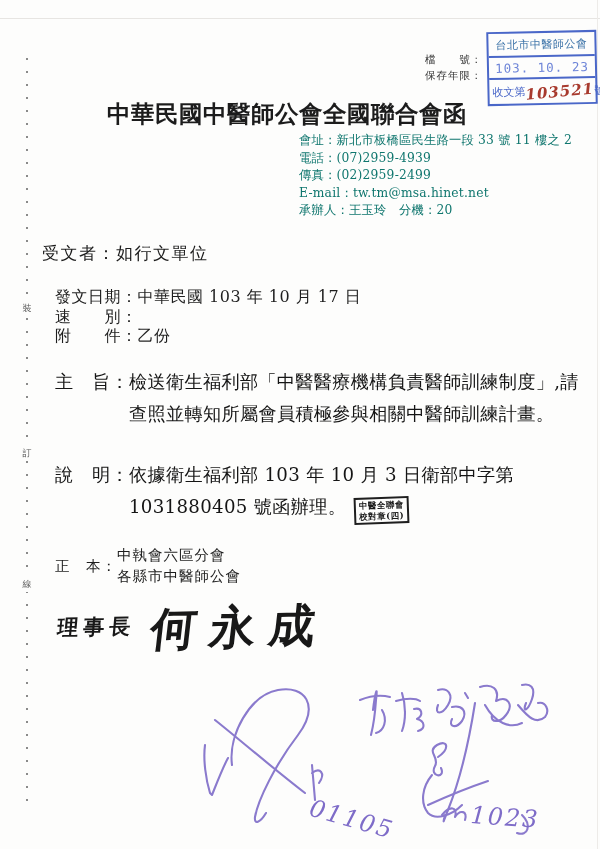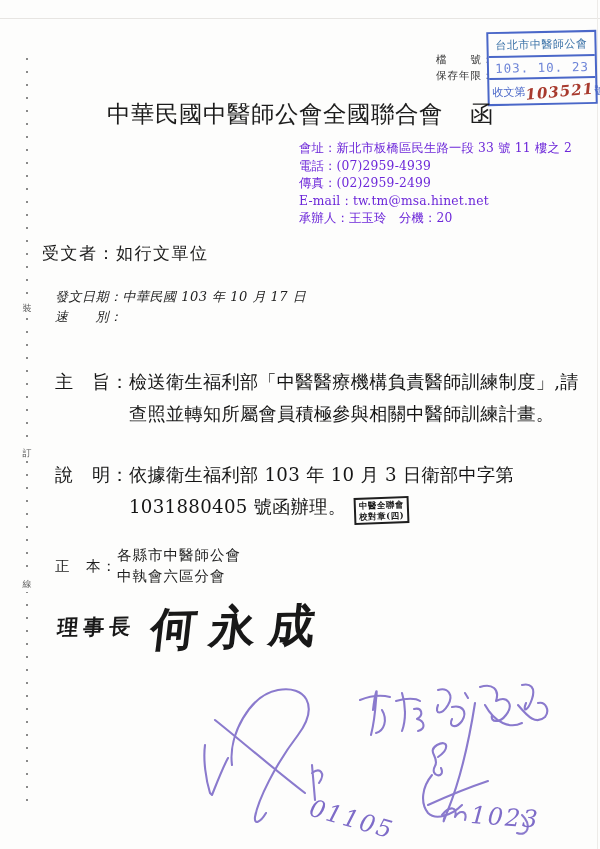--- a/index.html
+++ b/index.html
@@ -9,47 +9,47 @@
   .scan-right{position:absolute;right:2px;top:0;width:1px;height:100%;background:#edebe8;}
 
   
   .binding-line{position:absolute;left:26px;top:58px;width:2px;height:744px;
     background:repeating-linear-gradient(to bottom,#8a8a8a 0 2px,transparent 2px 13px);}
   .bind-mark{position:absolute;left:17px;width:20px;text-align:center;font-size:9px;color:#555;
     background:#fdfdfc;padding:3px 0;line-height:1;font-family:"DejaVu Serif",serif;}
   .bind-mark.m0{top:301px;} .bind-mark.m1{top:446px;} .bind-mark.m2{top:577px;}
 
   
-  .file-labels{position:absolute;left:436px;top:52px;font-size:10.5px;line-height:15.5px;color:#333;
+  .file-labels{position:absolute;left:425px;top:52px;font-size:10.5px;line-height:15.5px;color:#333;
     letter-spacing:1px;white-space:nowrap;}
 
   
   .rstamp{position:absolute;left:487px;top:31px;width:106px;border:2px solid #4a67c8;
     transform:rotate(-1.2deg);background:transparent;}
   .rs-row1{font-size:11px;color:#3c73a8;text-align:center;padding:4px 0 3px;border-bottom:2px solid #4a67c8;
     letter-spacing:0.5px;white-space:nowrap;}
   .rs-row2{font-size:12.5px;color:#6f86d8;text-align:center;padding:3px 0 2px;border-bottom:2px solid #4a67c8;
     font-family:"DejaVu Sans Mono","Liberation Mono",monospace;letter-spacing:1px;}
   .rs-row3{display:flex;align-items:baseline;justify-content:space-between;padding:2px 3px 4px;
     font-size:11px;color:#4a67c8;white-space:nowrap;}
   .rs-num{font-size:15px;color:#a83a2e;font-style:italic;font-weight:600;letter-spacing:1px;
     transform:rotate(-4deg);position:relative;top:2px;}
 
   
-  .title-row{position:absolute;left:107px;top:98px;display:flex;gap:27px;font-size:23.5px;font-weight:400;
+  .title-row{position:absolute;left:107px;top:98px;display:flex;font-size:23.5px;font-weight:700;
     color:#1c1c1c;letter-spacing:0.5px;white-space:nowrap;}
 
   
-  .contact{position:absolute;left:299px;top:140px;font-size:12.3px;line-height:17.6px;color:#6d28d9;
+  .contact{position:absolute;left:299px;top:132px;font-size:12.3px;line-height:17.6px;color:#0f766e;
     white-space:nowrap;letter-spacing:0.2px;}
 
   .recipient{position:absolute;left:42px;top:242px;font-size:17px;letter-spacing:1.5px;color:#1c1c1c;white-space:nowrap;}
 
-  .meta{position:absolute;left:55px;top:287px;font-size:13px;line-height:19.6px;color:#1e1e1e;
-    letter-spacing:0.5px;white-space:nowrap;font-style:italic;}
+  .meta{position:absolute;left:55px;top:287px;font-size:16px;line-height:19.6px;color:#1e1e1e;
+    letter-spacing:0.5px;white-space:nowrap;}
 
   .para{position:absolute;left:55px;width:480px;font-size:18.2px;line-height:31.5px;color:#151515;
     padding-left:74px;text-indent:-74px;letter-spacing:0.3px;}
   .subject{top:366px;}
   .desc{top:459px;}
 
   .pstamp{display:inline-block;text-indent:0;border:2px solid #1f1f1f;font-size:8.5px;line-height:1.25;
     padding:1px 3px;vertical-align:-6px;margin-left:8px;transform:rotate(-2deg);font-weight:600;
     letter-spacing:0.5px;color:#1a1a1a;white-space:nowrap;}
 
@@ -103,35 +103,36 @@
     <div>承辦人：王玉玲　分機：20</div>
   </div>
 
   <div class="recipient">
     <span>受文者：</span><span>如行文單位</span>
   </div>
 
   <div class="meta">
     <div><span>發文日期：</span><span>中華民國 103 年 10 月 17 日</span></div>
     <div><span>速　　別：</span><span></span></div>
+    <div><span>附　　件：</span><span>乙份</span></div>
   </div>
 
   <div class="para subject">
     <span>主　旨：</span><span>檢送衛生福利部「中醫醫療機構負責醫師訓練制度」,請　查照並轉知所屬會員積極參與相關中醫師訓練計畫。</span>
   </div>
 
   <div class="para desc">
     <span>說　明：</span><span>依據衛生福利部 103 年 10 月 3 日衛部中字第 1031880405 號函辦理。</span><span class="pstamp"><span>中醫全聯會</span><br><span>校對章(四)</span></span>
   </div>
 
   <div class="copies">
     <span>正　本：</span>
     <div>
+      <div>中執會六區分會</div>
       <div>各縣市中醫師公會</div>
-      <div>中執會六區分會</div>
     </div>
   </div>
 
   <div class="signer">
     <span class="signer-title">理事長</span>
     <span class="signer-name">何永成</span>
   </div>
 
   <svg class="handwriting" viewBox="0 0 420 184">
     <g stroke="#7e6cc8" stroke-width="2.1" fill="none" stroke-linecap="round" stroke-linejoin="round" opacity="0.9">

